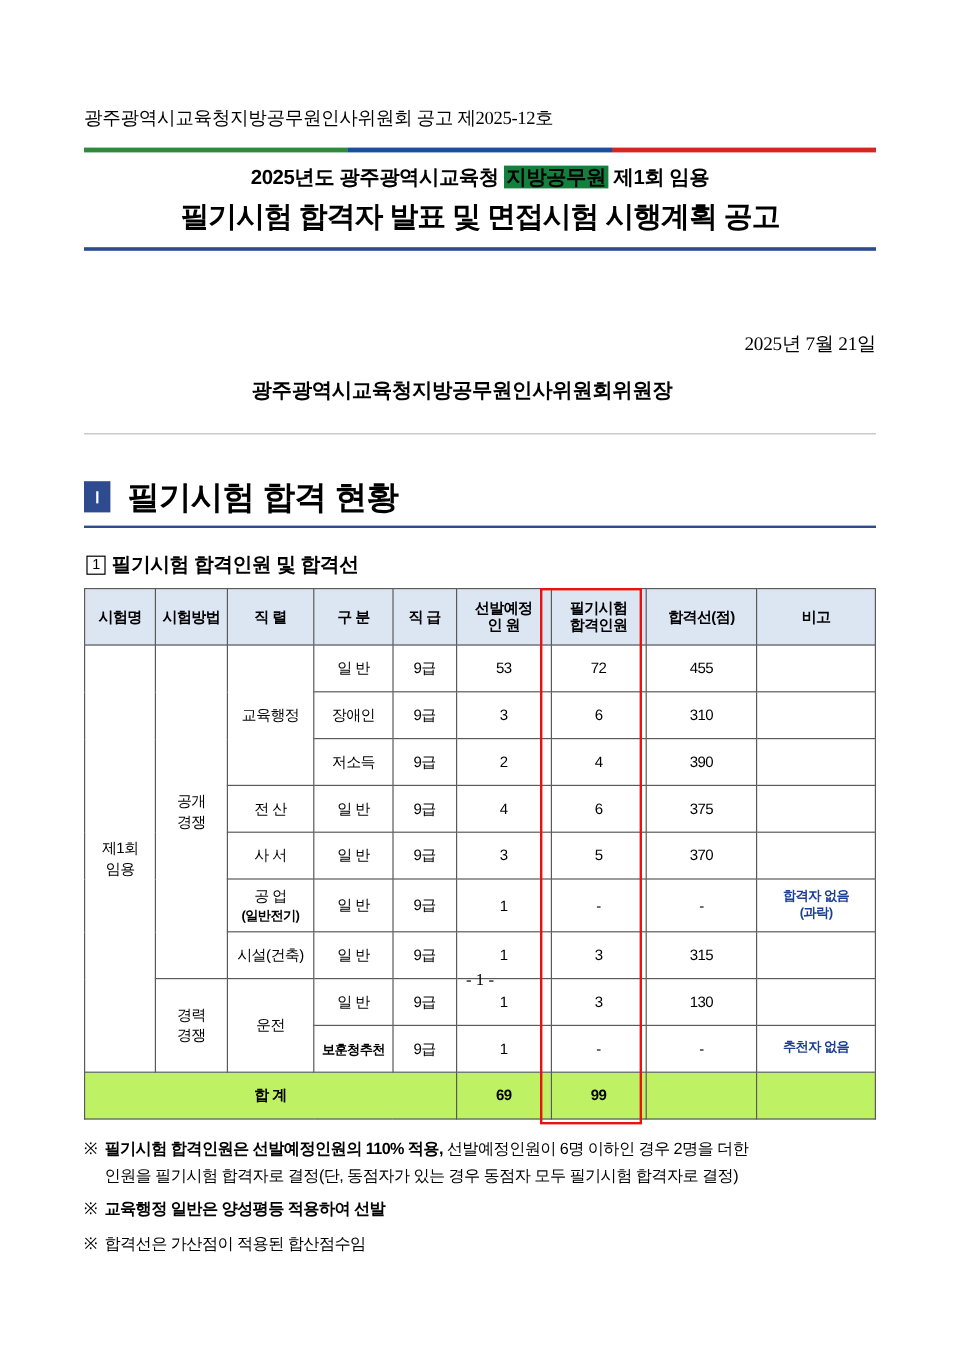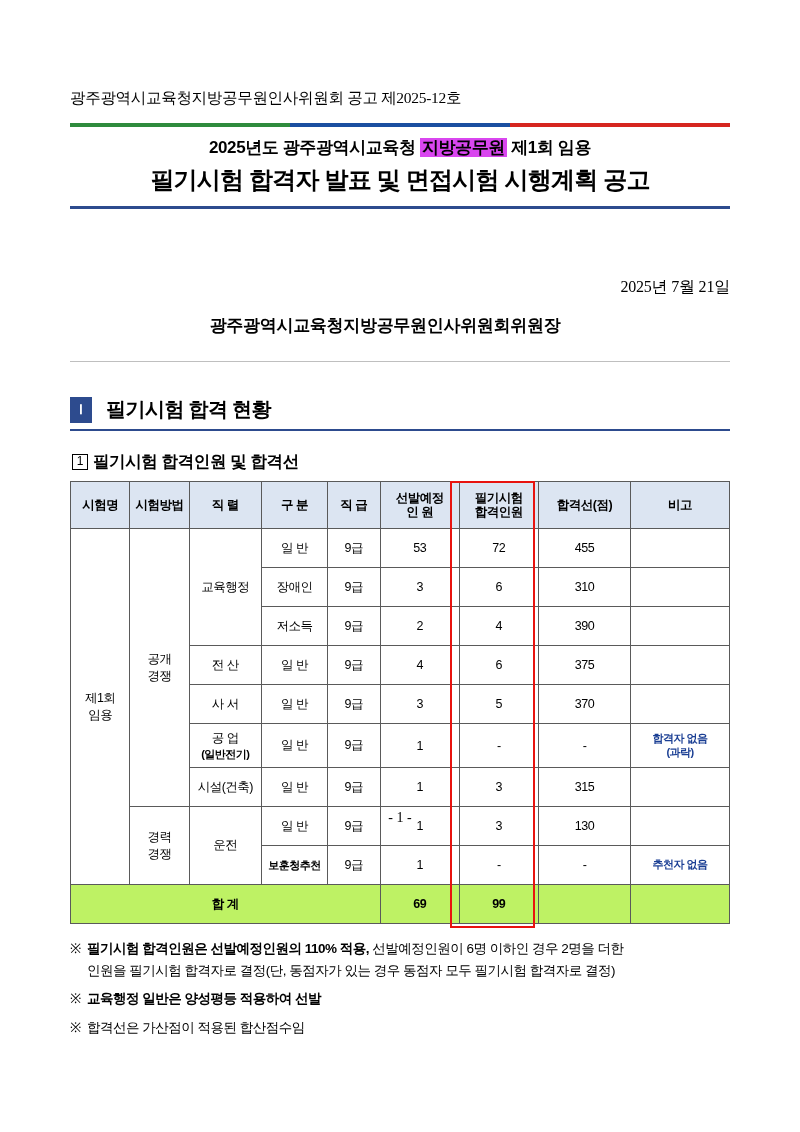--- a/index.html
+++ b/index.html
@@ -51,21 +51,21 @@
     padding: 9px 0 4px 0;
   }
   .title-line1 {
     font-family: "Liberation Sans", sans-serif;
     font-weight: bold;
     font-size: 17px;
     letter-spacing: -0.4px;
     white-space: nowrap;
   }
   .title-line1 .hl {
-    background: #d946ef;
+    background: #15803d;
     padding: 0 2px;
   }
   .title-line2 {
     font-family: "Liberation Sans", sans-serif;
     font-weight: bold;
     font-size: 24px;
     letter-spacing: -0.8px;
     margin-top: 5px;
     white-space: nowrap;
   }
@@ -112,23 +112,23 @@
     color: #ffffff;
     font-family: "Liberation Sans", sans-serif;
     font-weight: bold;
     font-size: 13px;
     display: flex;
     align-items: center;
     justify-content: center;
     margin-right: 14px;
   }
   .section-title {
-    font-family: Liberation Serif, serif;
-    font-weight: bold;
-    font-size: 20px;
+    font-family: Liberation Sans, sans-serif;
+    font-weight: bold;
+    font-size: 27px;
     letter-spacing: -0.5px;
   }
   .section-underline {
     border: none;
     border-top: 2px solid #2d4b8e;
     margin: 6px 0 0 0;
   }
   .subsection {
     font-family: "Liberation Sans", sans-serif;
     font-size: 16.5px;

